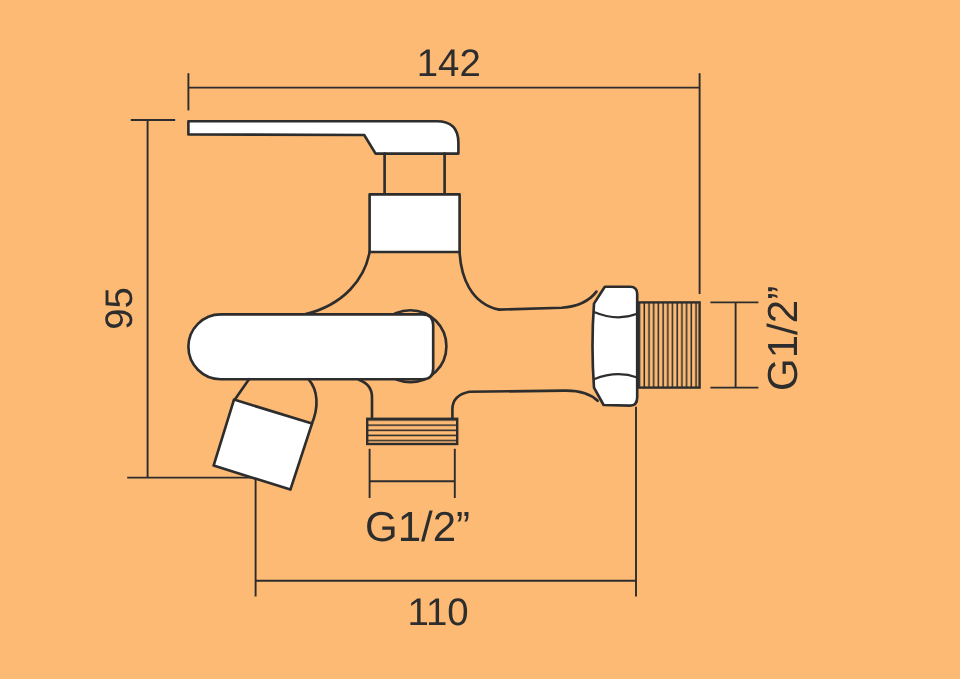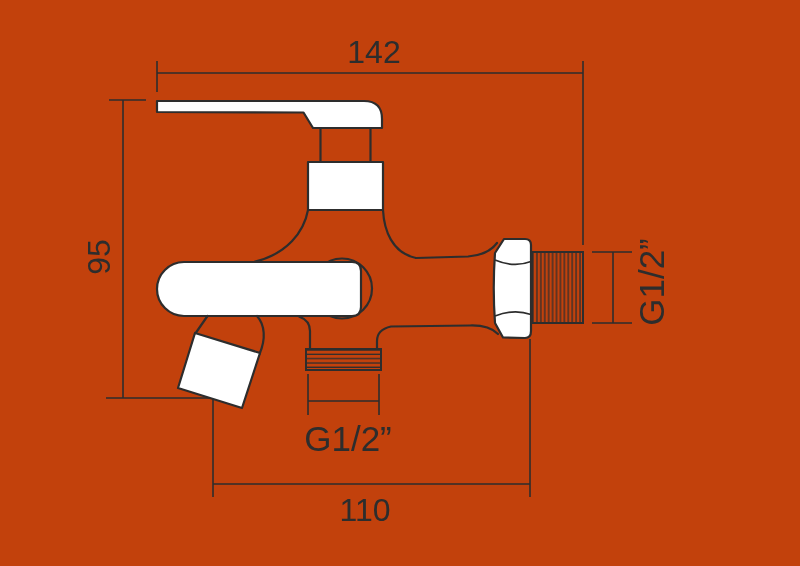--- a/index.html
+++ b/index.html
@@ -4,21 +4,21 @@
 <style>
   html, body {
     margin: 0;
     padding: 0;
     background: #ffffff;
   }
   .canvas {
     position: relative;
     width: 800px;
     height: 566px;
-    background: #c2410c;
+    background: #fdba74;
     overflow: hidden;
     font-family: "Liberation Sans", sans-serif;
   }
   svg { display: block; }
   .part {
     fill: none;
     stroke: #2d2d2d;
     stroke-width: 2.2;
     stroke-linecap: round;
     stroke-linejoin: round;

